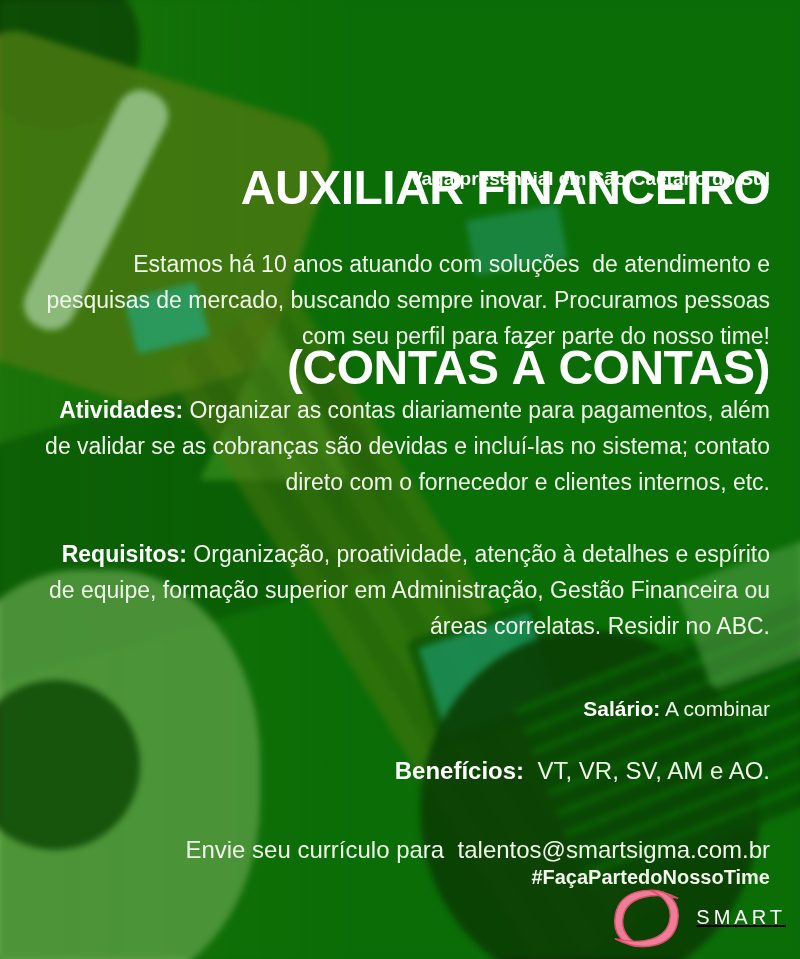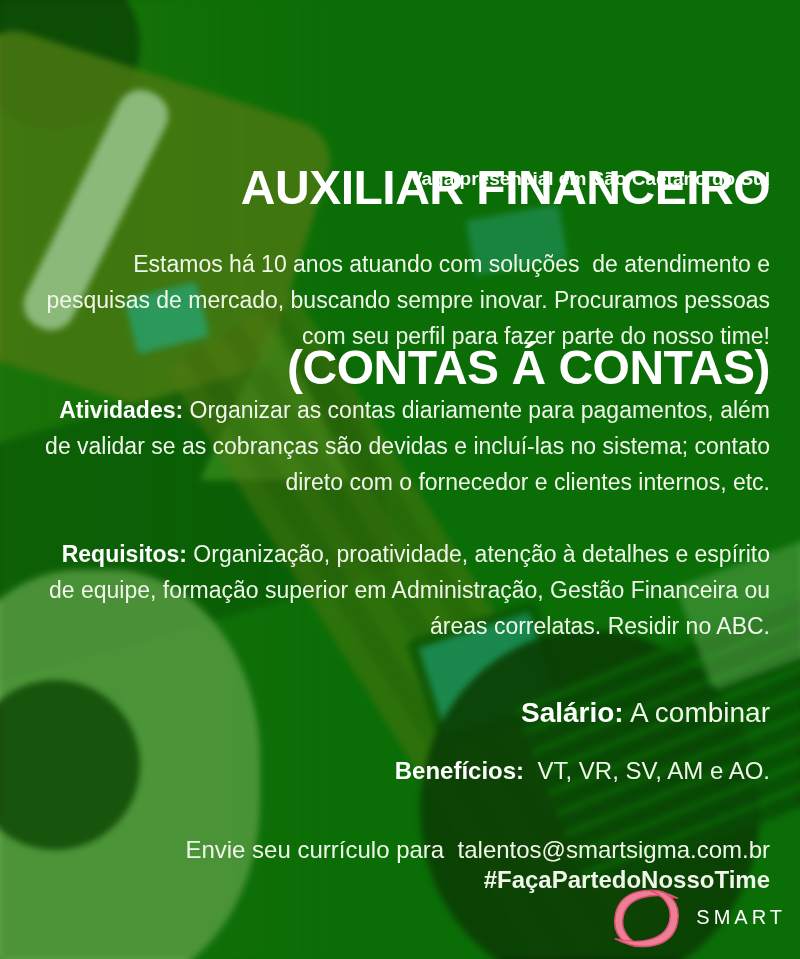--- a/index.html
+++ b/index.html
@@ -50,29 +50,29 @@
     background:#8cc77a;opacity:.45;transform:rotate(-20deg);}
   .bg-unify{inset:0;background:rgba(10,110,5,.30);}
   
   .content{position:absolute;inset:0;z-index:2;text-align:right;color:#f0f7ea;}
   .block{position:absolute;left:30px;right:30px;white-space:pre-wrap;}
   .title{top:38px;font-size:48px;line-height:60px;font-weight:bold;color:#ffffff;letter-spacing:-0.5px;}
   .subtitle{top:168px;font-size:19px;font-weight:bold;color:#ffffff;}
   .intro{top:246px;font-size:23px;line-height:36px;}
   .atividades{top:392px;font-size:23px;line-height:36px;}
   .requisitos{top:536px;font-size:23px;line-height:36px;}
-  .salario{top:697px;font-size:28px;}
+  .salario{top:697px;font-size:21px;}
   .beneficios{top:757px;font-size:24px;}
   .contato{top:836px;font-size:24px;}
-  .hashtag{top:866px;font-size:24px;font-weight:bold;}
+  .hashtag{top:866px;font-size:20px;font-weight:bold;}
   .block b{color:#ffffff;}
   
   .logo{position:absolute;right:14px;bottom:6px;z-index:3;display:flex;align-items:center;gap:8px;}
   .logo-swirl{width:86px;height:72px;}
-  .logo-text{display:flex;flex-direction:column;align-items:center;line-height:1;}
+  .logo-text{display:flex;flex-direction:column;align-items:center;line-height:1;text-decoration:underline;}
   .logo-smart{font-size:20px;letter-spacing:4px;color:#ffffff;font-weight:normal;}
   .logo-sigma{font-size:31px;letter-spacing:1px;color:#ffffff;font-weight:bold;margin-top:2px;}
 </style>
 </head>
 <body>
 
 <div class="poster">
 
   <div class="bg">
     <div class="bg-left-tint"></div>

